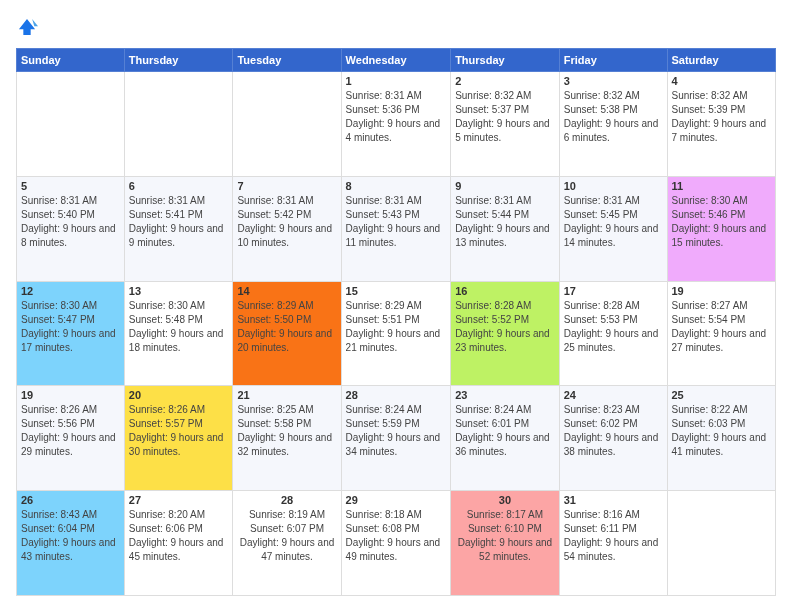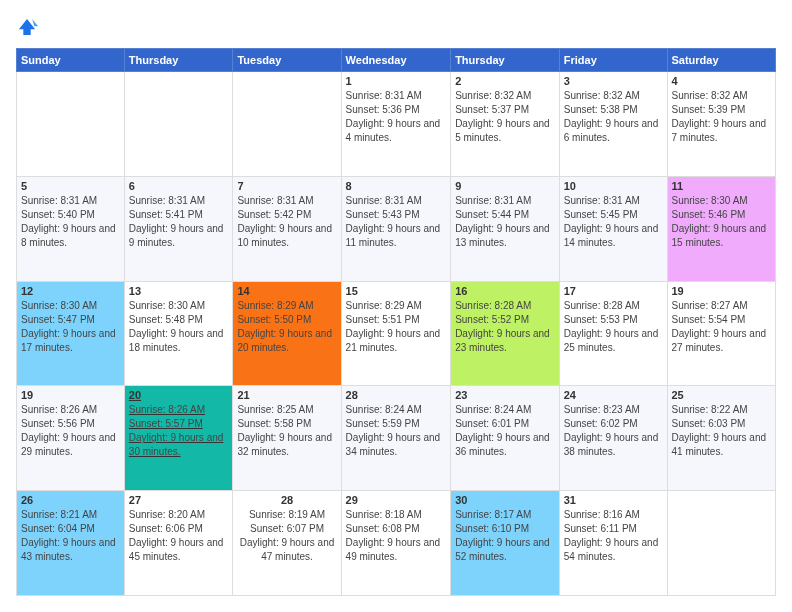--- a/index.html
+++ b/index.html
@@ -258,21 +258,21 @@
 Daylight: 9 hours and 27 minutes.</div>
           </td>
         </tr>
         <tr>
           <td style="background: rgb(245, 247, 252);">
             <div class="day-num">19</div>
             <div class="day-info" style="white-space: pre-line;">Sunrise: 8:26 AM
 Sunset: 5:56 PM
 Daylight: 9 hours and 29 minutes.</div>
           </td>
-          <td style="background: #14b8a6; text-decoration: underline;">
+          <td style="background: #fde047;">
             <div class="day-num">20</div>
             <div class="day-info" style="white-space: pre-line;">Sunrise: 8:26 AM
 Sunset: 5:57 PM
 Daylight: 9 hours and 30 minutes.</div>
           </td>
           <td style="background: rgb(245, 247, 252);">
             <div class="day-num">21</div>
             <div class="day-info" style="white-space: pre-line;">Sunrise: 8:25 AM
 Sunset: 5:58 PM
 Daylight: 9 hours and 32 minutes.</div>
@@ -298,21 +298,21 @@
           <td style="background: rgb(245, 247, 252);">
             <div class="day-num">25</div>
             <div class="day-info" style="white-space: pre-line;">Sunrise: 8:22 AM
 Sunset: 6:03 PM
 Daylight: 9 hours and 41 minutes.</div>
           </td>
         </tr>
         <tr>
           <td style="background: #7dd3fc;">
             <div class="day-num">26</div>
-            <div class="day-info" style="white-space: pre-line;">Sunrise: 8:21 AM
+            <div class="day-info" style="white-space: pre-line;">Sunrise: 8:43 AM
 Sunset: 6:04 PM
 Daylight: 9 hours and 43 minutes.</div>
           </td>
           <td style="background: rgb(255, 255, 255);">
             <div class="day-num">27</div>
             <div class="day-info" style="white-space: pre-line;">Sunrise: 8:20 AM
 Sunset: 6:06 PM
 Daylight: 9 hours and 45 minutes.</div>
           </td>
           <td style="background: rgb(255, 255, 255); text-align: center;">
@@ -320,21 +320,21 @@
             <div class="day-info" style="white-space: pre-line;">Sunrise: 8:19 AM
 Sunset: 6:07 PM
 Daylight: 9 hours and 47 minutes.</div>
           </td>
           <td style="background: rgb(255, 255, 255);">
             <div class="day-num">29</div>
             <div class="day-info" style="white-space: pre-line;">Sunrise: 8:18 AM
 Sunset: 6:08 PM
 Daylight: 9 hours and 49 minutes.</div>
           </td>
-          <td style="background: #7dd3fc;">
+          <td style="background: #fca5a5; text-align: center;">
             <div class="day-num">30</div>
             <div class="day-info" style="white-space: pre-line;">Sunrise: 8:17 AM
 Sunset: 6:10 PM
 Daylight: 9 hours and 52 minutes.</div>
           </td>
           <td style="background: rgb(255, 255, 255);">
             <div class="day-num">31</div>
             <div class="day-info" style="white-space: pre-line;">Sunrise: 8:16 AM
 Sunset: 6:11 PM
 Daylight: 9 hours and 54 minutes.</div>

